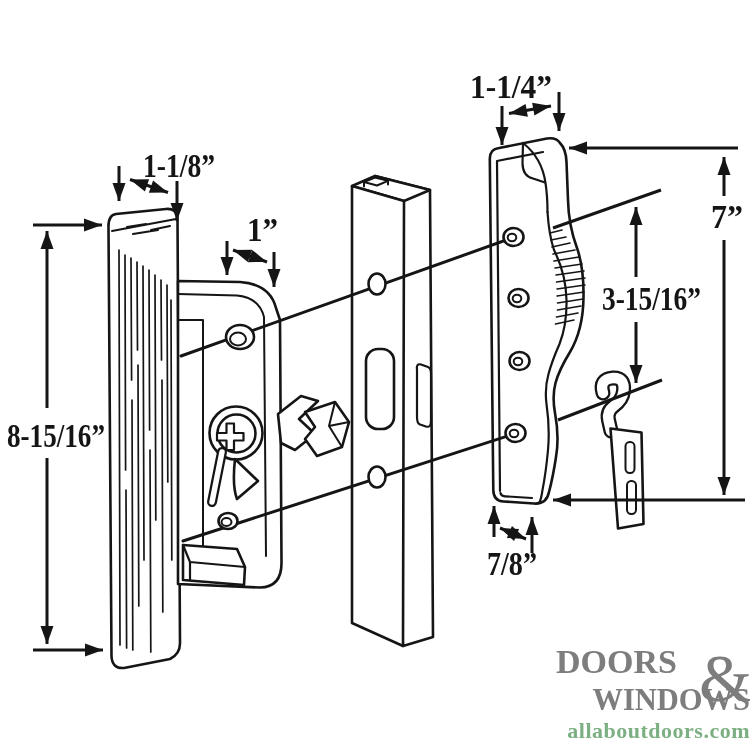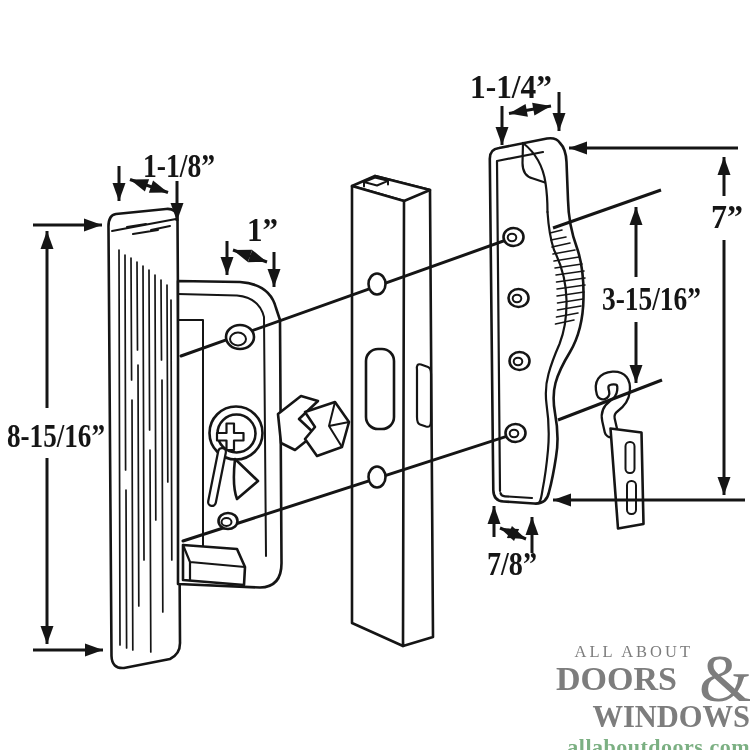--- a/index.html
+++ b/index.html
@@ -178,18 +178,17 @@
     <text class="dim-text" x="247" y="241" textLength="31" lengthAdjust="spacingAndGlyphs">1”</text>
     <text class="dim-text" x="470" y="98" textLength="82" lengthAdjust="spacingAndGlyphs">1-1/4”</text>
     <text class="dim-text" x="711" y="228" textLength="32" lengthAdjust="spacingAndGlyphs">7”</text>
     <text class="dim-text" x="602" y="310" textLength="99" lengthAdjust="spacingAndGlyphs">3-15/16”</text>
     <text class="dim-text" x="487" y="575" textLength="50" lengthAdjust="spacingAndGlyphs">7/8”</text>
   </g>
 </svg>
 
   <div class="logo">
     <span class="amp">&amp;</span>
-    <div class="l1">ALL ABOUT</div>
     <div class="l2">DOORS</div>
     <div class="l3">WINDOWS</div>
     <div class="l4" style="color: rgb(124, 176, 131);">allaboutdoors.com</div>
   </div>
 </div>
 
 </body></html>

